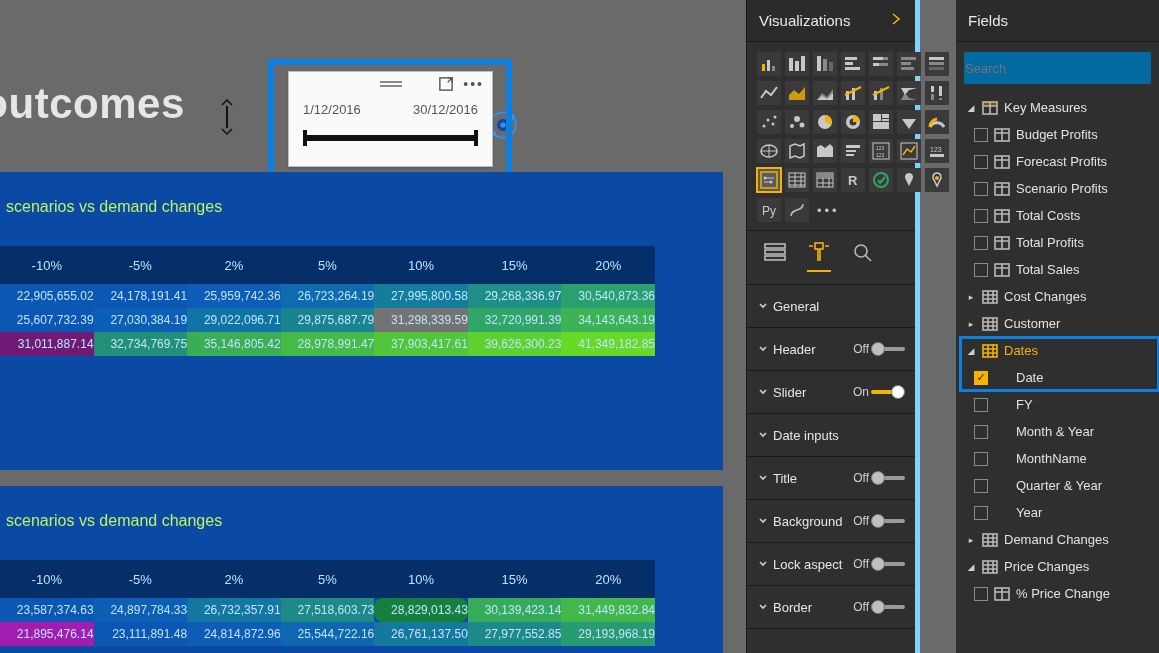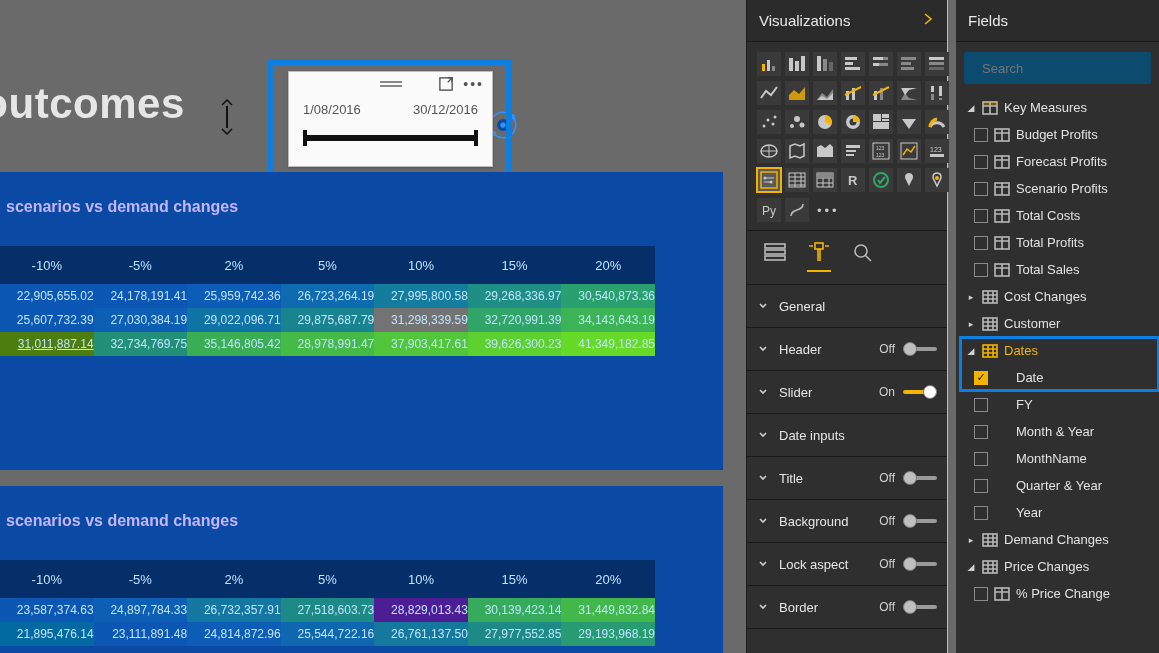--- a/index.html
+++ b/index.html
@@ -27,59 +27,59 @@
 .slicer-dates { display: flex; justify-content: space-between; color: #555; font-size: 13px; }
 .slicer-track { position: relative; margin-top: 18px; height: 6px; background: #111; }
 .slicer-track .handle { position: absolute; top: -5px; width: 4px; height: 16px; background: #111; }
 .slicer-track .h1 { left: 0; }
 .slicer-track .h2 { right: 0; }
 
 
 .report-panel { position: absolute; left: 0; width: 723px; background: #0a4aa5; }
 .panel1 { top: 172px; height: 298px; }
 .panel2 { top: 486px; height: 167px; }
-.panel-title { color: #c4b5fd; font-size: 16px; font-weight: 700; padding: 26px 0 0 6px; }
+.panel-title { color: #bef264; font-size: 16px; font-weight: 400; padding: 26px 0 0 6px; }
 .matrix { margin-top: 30px; width: 655px; border-collapse: collapse; font-size: 13px; color: #bfe4ff; }
 .matrix th { background: #062e68; color: #bfe4ff; font-weight: 400; text-align: center; height: 38px; padding: 0 4px; white-space: nowrap; }
 .matrix td { text-align: right; padding: 5px 0; white-space: nowrap; font-size: 12px; }
 .matrix td, .matrix th { width: 93px; }
 
 
 .pane { position: absolute; top: 0; height: 653px; background: #2f2f2f; color: #d6d6d6; font-size: 13px; }
-.viz-pane { left: 746px; width: 202px; border-left: 1px solid #1a1a1a; border-right: 1px solid #7dd3fc; }
+.viz-pane { left: 746px; width: 174px; border-left: 1px solid #1a1a1a; border-right: 5px solid #7dd3fc; }
 .pane-header { height: 42px; display: flex; align-items: center; justify-content: space-between; padding: 0 12px; background: #2b2b2b; border-bottom: 1px solid #1a1a1a; }
 .pane-header .title { font-size: 15px; color: #e8e8e8; }
 .pane-header .chev { color: #f3b300; }
 
 .viz-grid { padding: 10px 10px 6px 10px; display: grid; grid-template-columns: repeat(7, 24px); gap: 5px 4px; }
 .viz-btn { width: 24px; height: 24px; display: flex; align-items: center; justify-content: center; background: #3a3a3a; }
 .viz-btn.sel { background: #5a5a5a; outline: 2px solid #f3b300; outline-offset: -1px; }
 .viz-btn svg { width: 20px; height: 20px; }
 .viz-grid2 { padding: 0 10px 8px 10px; display: flex; gap: 4px; align-items: center; }
 
 .subtabs { display: flex; gap: 20px; padding: 10px 16px 12px 16px; border-top: 1px solid #1a1a1a; }
 .subtabs .tab { color: #cfcfcf; }
 .subtabs .tab.active { color: #f3b300; border-bottom: 2px solid #f3b300; padding-bottom: 4px; }
 .subtabs svg { width: 24px; height: 22px; }
 
 .fmt-list { border-top: 1px solid #1a1a1a; }
-.fmt-row { display: flex; align-items: center; height: 43px; padding: 0 10px 0 10px; border-bottom: 1px solid #1a1a1a; gap: 8px; }
+.fmt-row { display: flex; align-items: center; height: 43px; padding: 0 10px 0 10px; border-bottom: 1px solid #1a1a1a; gap: 2px; }
 .fmt-row .chev { color: #cfcfcf; width: 14px; }
 .fmt-row .lbl { flex: 1; color: #e6e6e6; }
 .fmt-row .state { color: #cfcfcf; font-size: 12px; width: 24px; text-align: right; }
 .toggle { position: relative; width: 34px; height: 14px; }
 .toggle .track { position: absolute; left: 0; top: 5px; width: 34px; height: 4px; border-radius: 2px; background: #9a9a9a; }
 .toggle .knob { position: absolute; top: 0; width: 14px; height: 14px; border-radius: 50%; background: #e2e2e2; border: 1px solid #7a7a7a; }
 .toggle.off .knob { left: 0; background: #bfbfbf; }
 .toggle.on .knob { right: 0; background: #fff; }
 .toggle.on .track { background: #f3b300; }
 
 
 .fields-pane { left: 956px; width: 203px; }
-.search { margin: 10px 8px; height: 32px; background: #0c4a6e; display: flex; align-items: center; gap: 8px; padding: 0 10px; border-radius: 2px; }
+.search { margin: 10px 8px; height: 32px; background: #0369a1; display: flex; align-items: center; gap: 8px; padding: 0 10px; border-radius: 2px; justify-content: flex-end; }
 .search svg { width: 16px; height: 16px; color: #aaa; }
 .search input { flex: 1; background: transparent; border: 0; outline: 0; color: #ccc; font-size: 13px; }
 
 .tree { padding: 0 0 0 4px; }
 .tree-row { display: flex; align-items: center; height: 27px; gap: 6px; padding-right: 6px; }
 .tree-row .exp { width: 10px; color: #cfcfcf; font-size: 9px; text-align: center; }
 .tree-row .tbl-icn { width: 16px; height: 14px; display: flex; align-items: center; justify-content: center; }
 .tree-row .lbl { flex: 1; color: #e2e2e2; white-space: nowrap; overflow: hidden; text-overflow: ellipsis; font-size: 13px; }
 .tree-row.level-1 { padding-left: 6px; }
 .tree-row.level-2 { padding-left: 14px; }
@@ -130,21 +130,21 @@
       <div class="slicer-hdr">
         <div class="grip"></div>
         <svg class="icn" viewBox="0 0 16 16">
             <rect x="1" y="1" width="14" height="14" class="stroke"></rect>
             <path d="M10 1 L15 1 L15 6 M10 6 L15 1" class="stroke"></path>
           </svg>
         <span class="slicer-dots">•••</span>
       </div>
       <div class="slicer-body">
         <div class="slicer-dates">
-          <span>1/08/2016</span>
+          <span>1/12/2016</span>
           <span>30/12/2016</span>
         </div>
         <div class="slicer-track">
           <div class="handle h1"></div>
           <div class="handle h2"></div>
         </div>
       </div>
     </div>
   </div>
 
@@ -175,21 +175,21 @@
           <tr>
             <td style="background: rgb(13, 87, 180);">25,607,732.39</td>
             <td style="background: rgb(13, 95, 182);">27,030,384.19</td>
             <td style="background: rgb(16, 115, 166); margin-top: 24px;">29,022,096.71</td>
             <td style="background: rgb(25, 132, 143);">29,875,687.79</td>
             <td style="background: #737373; margin-left: 36px;">31,298,339.59</td>
             <td style="background: rgb(49, 165, 103);">32,720,991.39</td>
             <td style="background: rgb(60, 180, 85);">34,143,643.19</td>
           </tr>
           <tr>
-            <td style="background: #4d7c0f; text-decoration: underline;">31,011,887.14</td>
+            <td style="background: #701a75;">31,011,887.14</td>
             <td style="background: rgb(34, 144, 121);">32,734,769.75</td>
             <td style="background: rgb(59, 173, 85); margin-top: 16px;">35,146,805.42</td>
             <td style="background: rgb(70, 186, 70);">28,978,991.47</td>
             <td style="background: rgb(81, 198, 58);">37,903,417.61</td>
             <td style="background: rgb(92, 209, 47);">39,626,300.23</td>
             <td style="background: rgb(102, 218, 38);">41,349,182.85</td>
           </tr>
         </tbody>
     </table>
   </div>
@@ -207,26 +207,26 @@
             <th>15%</th>
             <th>20%</th>
           </tr>
         </thead>
       <tbody id="m2-body">
           <tr>
             <td style="background: rgb(13, 87, 180);">23,587,374.63</td>
             <td style="background: rgb(13, 95, 182);">24,897,784.33</td>
             <td style="background: rgb(20, 119, 162);">26,732,357.91</td>
             <td style="background: rgb(30, 138, 135);">27,518,603.73</td>
-            <td style="background: #4c1d95;">28,829,013.43</td>
+            <td style="background: #15803d; border-radius: 9px;">28,829,013.43</td>
             <td style="background: rgb(55, 171, 92);">30,139,423.14</td>
             <td style="background: rgb(66, 184, 75);">31,449,832.84</td>
           </tr>
           <tr>
-            <td style="background: #0369a1;">21,895,476.14</td>
+            <td style="background: #a21caf;">21,895,476.14</td>
             <td style="background: rgb(13, 87, 180); margin-top: 48px;">23,111,891.48</td>
             <td style="background: rgb(13, 92, 182);">24,814,872.96</td>
             <td style="background: rgb(15, 104, 175);">25,544,722.16</td>
             <td style="background: rgb(21, 121, 158);">26,761,137.50</td>
             <td style="background: rgb(30, 138, 135);">27,977,552.85</td>
             <td style="background: rgb(41, 155, 114);">29,193,968.19</td>
           </tr>
         </tbody>
     </table>
   </div>

